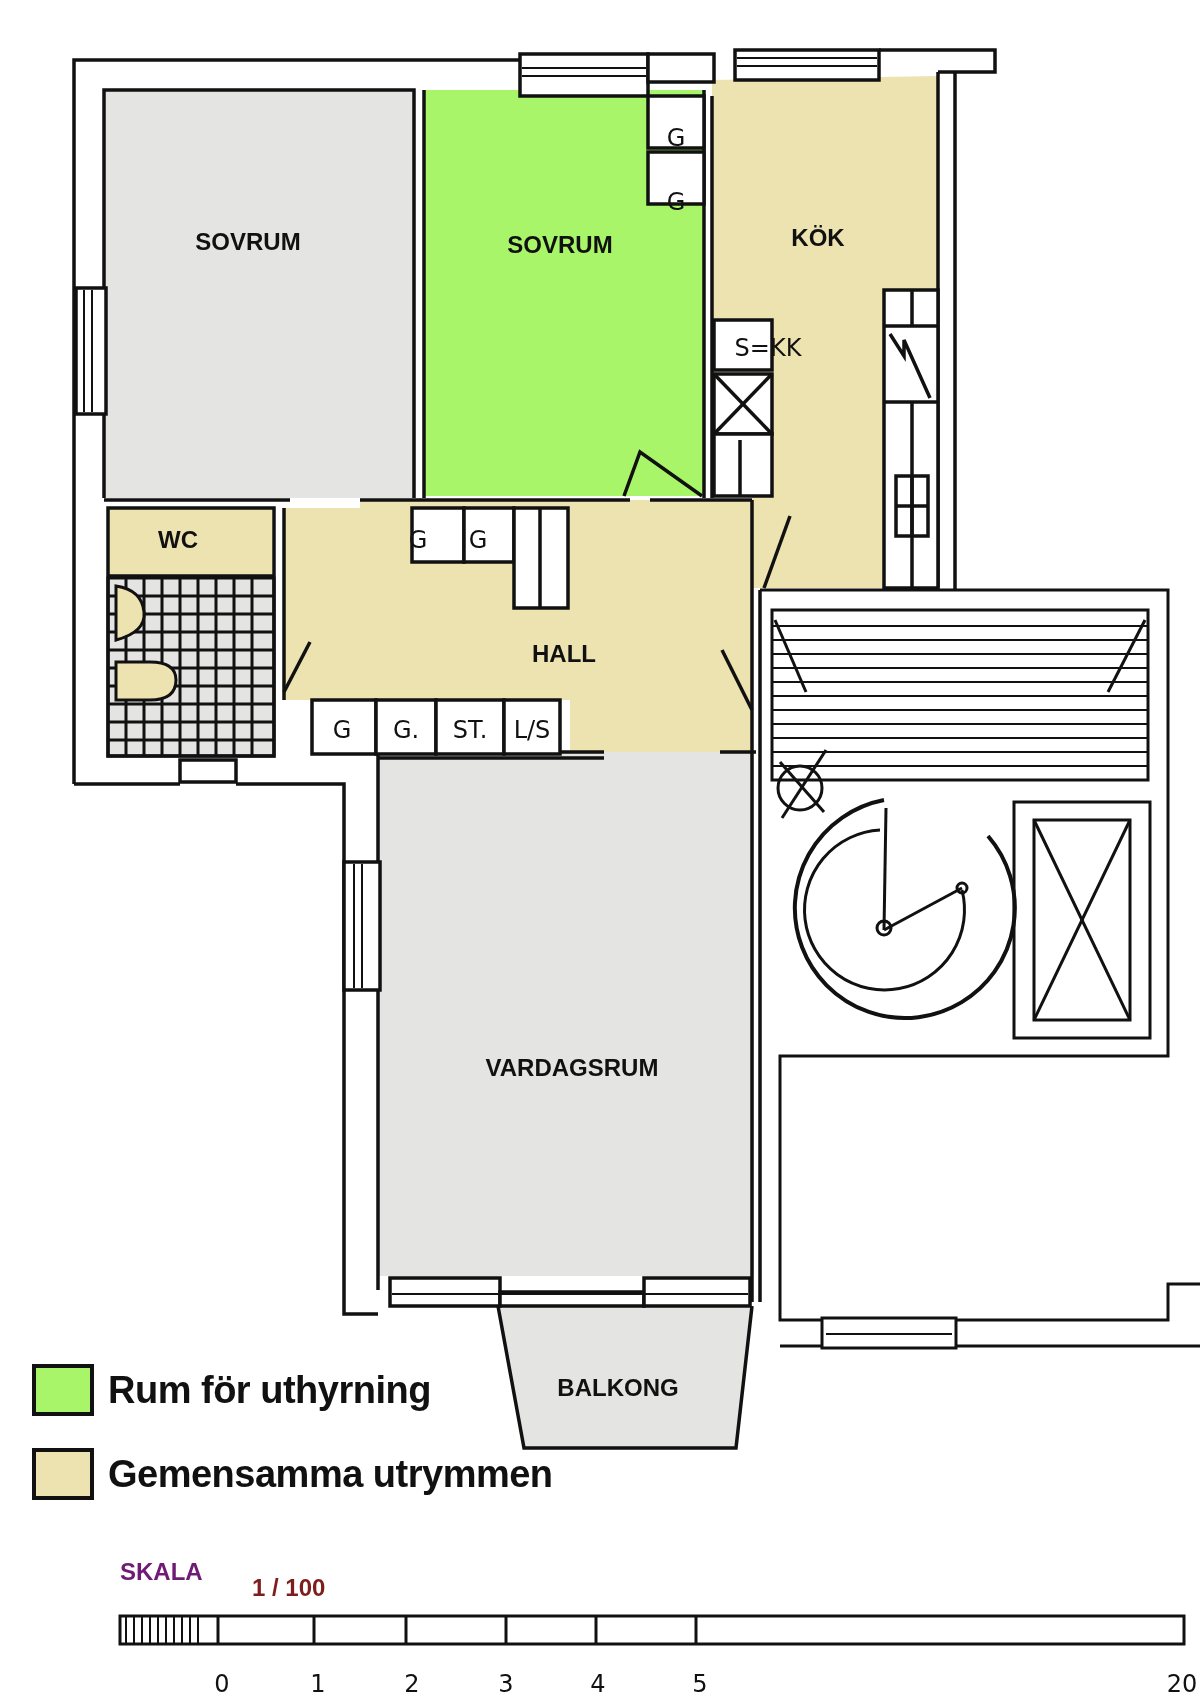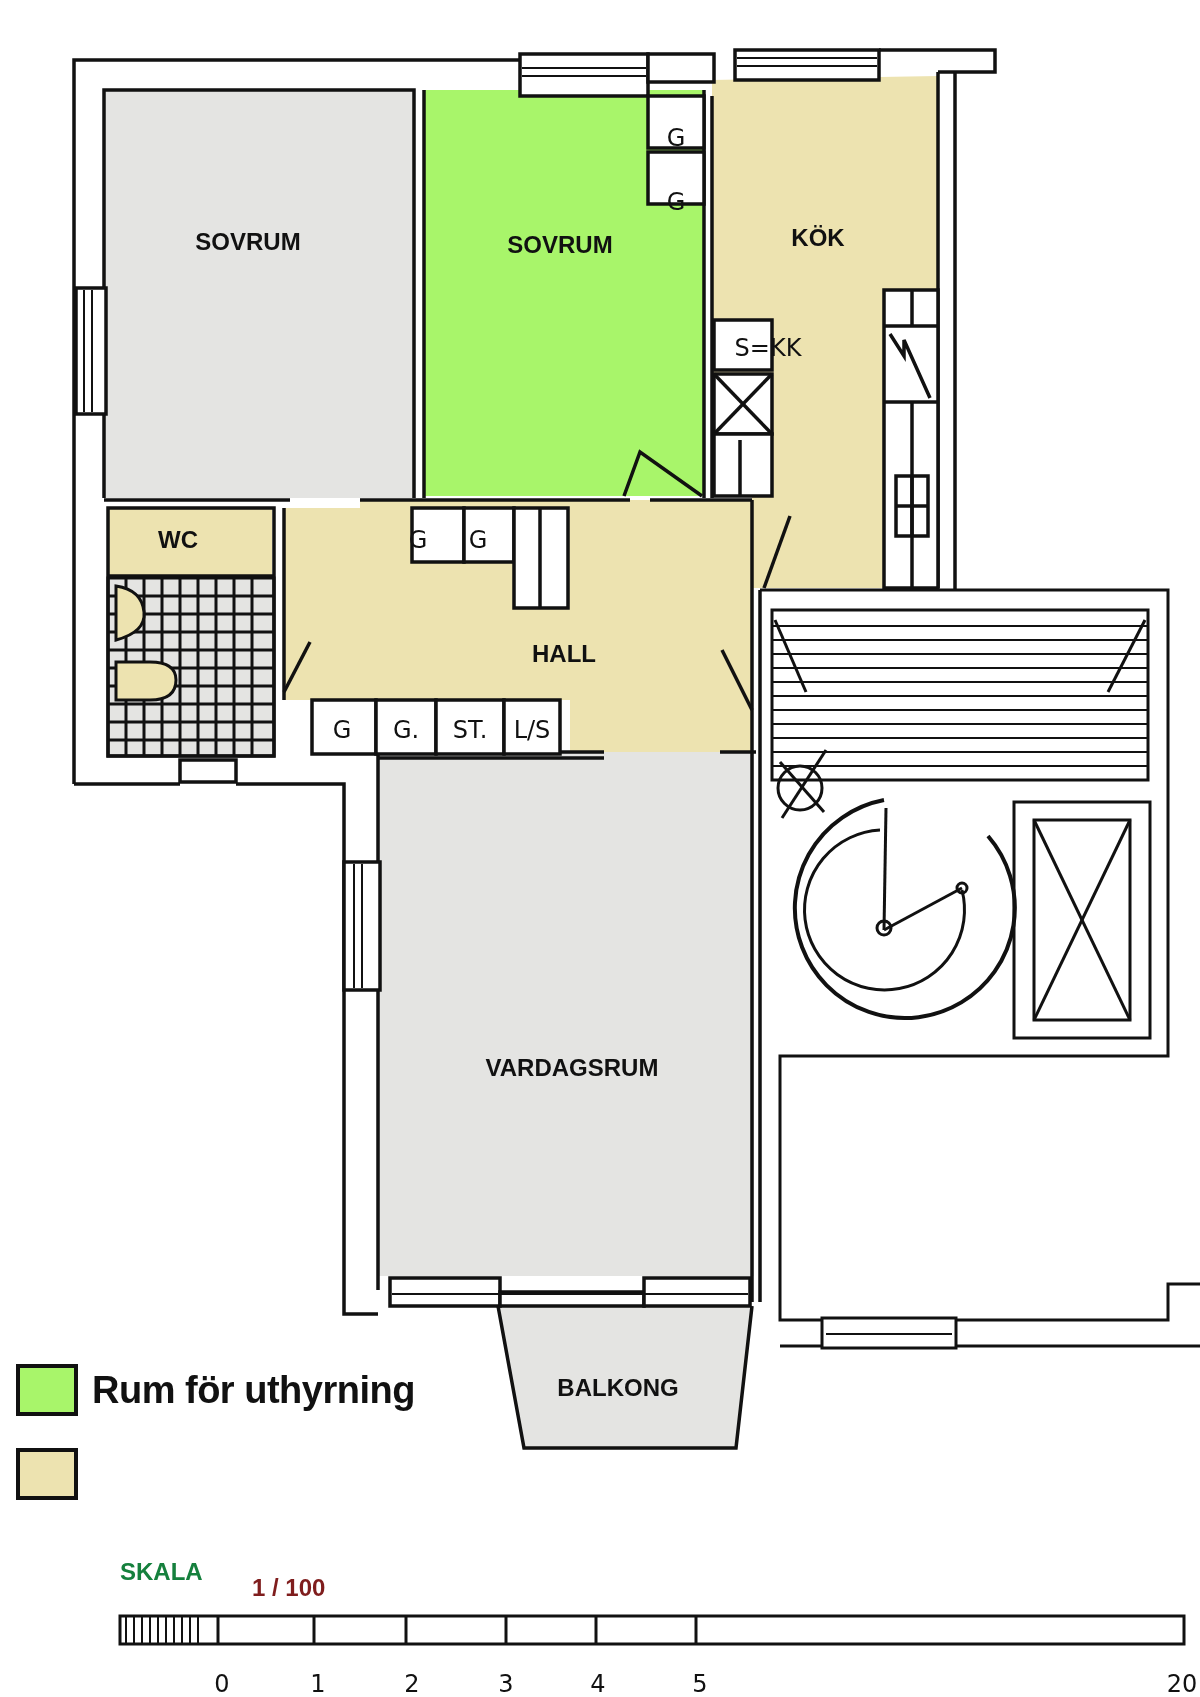--- a/index.html
+++ b/index.html
@@ -1,23 +1,23 @@
 <!DOCTYPE html>
 <html><head>
 <meta charset="utf-8">
 <style>
   html,body{margin:0;padding:0;background:#ffffff;}
   body{width:1200px;height:1697px;position:relative;overflow:hidden;font-family:"Liberation Sans",sans-serif;}
   svg{position:absolute;left:0;top:0;}
   .room-label{font-family:"Liberation Sans",sans-serif;font-weight:bold;font-size:24px;fill:#111;}
   .hand{font-family:"DejaVu Sans",sans-serif;font-size:24px;fill:#111;}
-  .legend{position:absolute;left:16px;display:flex;align-items:center;text-align:right;}
+  .legend{position:absolute;left:32px;display:flex;align-items:center;text-align:right;}
   .swatch{width:62px;height:52px;border:4px solid #111;box-sizing:border-box;}
   .legend-label{font-family:"Liberation Sans",sans-serif;font-weight:bold;font-size:38px;color:#111;margin-left:14px;letter-spacing:-0.5px;}
-  .scale-title{position:absolute;left:120px;top:1558px;font-family:"Liberation Sans",sans-serif;font-weight:bold;font-size:24px;color:#15803d;}
+  .scale-title{position:absolute;left:120px;top:1558px;font-family:"Liberation Sans",sans-serif;font-weight:bold;font-size:24px;color:#701a75;}
   .scale-ratio{position:absolute;left:252px;top:1558px;font-family:"Liberation Sans",sans-serif;font-weight:bold;font-size:24px;color:#7f1d1d;margin-top:16px;}
   .tick-label{position:absolute;top:1670px;font-family:"DejaVu Sans",sans-serif;font-size:24px;color:#111;transform:translateX(-50%);}
 </style>
 </head>
 <body>
 
 <svg width="1200" height="1697" viewBox="0 0 1200 1697" xmlns="http://www.w3.org/2000/svg">
 
   <rect x="104" y="90" width="310" height="408" fill="#e4e4e2"></rect>
   <rect x="424" y="90" width="280" height="406" fill="#a8f56a"></rect>
@@ -222,20 +222,21 @@
     <line x1="696" y1="1616" x2="696" y2="1644"></line>
   </g>
 </svg>
 
 <div class="legend" style="top:1364px;">
   <div class="swatch" style="background:#a8f56a;"></div>
   <span class="legend-label">Rum för uthyrning</span>
 </div>
 <div class="legend" style="top:1448px;">
   <div class="swatch" style="background:#ede3b0;"></div>
+  <span class="legend-label">Gemensamma utrymmen</span>
 </div>
 
 <div class="scale-title">SKALA</div>
 <div class="scale-ratio">1 / 100</div>
 <div class="tick-label" style="left:222px;">0</div>
 <div class="tick-label" style="left:318px;">1</div>
 <div class="tick-label" style="left:412px;">2</div>
 <div class="tick-label" style="left:506px;">3</div>
 <div class="tick-label" style="left:598px;">4</div>
 <div class="tick-label" style="left:700px;">5</div>

